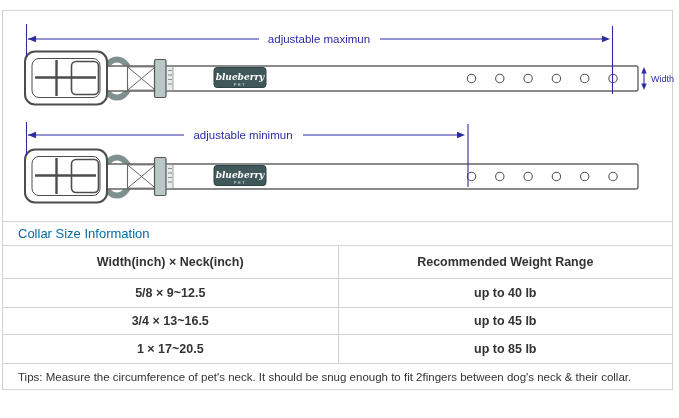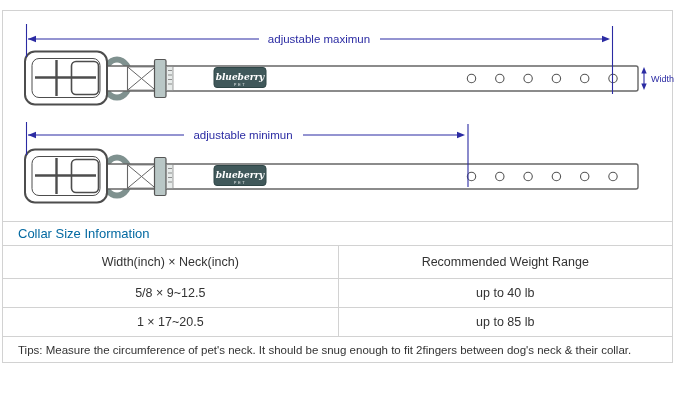--- a/index.html
+++ b/index.html
@@ -46,21 +46,21 @@
 
   
   .tbl{
     box-sizing:border-box;border:1px solid var(--table-border);
     background:#fff;color:#333;font-size:12.5px;
   }
   .tbl-title{
     box-sizing:border-box;height:24px;line-height:23px;padding-left:15px;
     font-size:13px;color:#0369a1;border-bottom:1px solid var(--table-border);
   }
-  .trow{display:flex;box-sizing:border-box;border-bottom:1px solid var(--table-border);}
+  .trow{display:flex;box-sizing:border-box;border-bottom:1px solid var(--table-border);font-weight:bold;}
   .trow:last-of-type{border-bottom:none;}
   .tcell{
     flex:0 0 50%;box-sizing:border-box;display:flex;align-items:center;justify-content:center;
     text-align:center;
   }
   .tcell.right{border-left:1px solid var(--table-border);}
   .thead-row{height:33px;}
   .tr1{height:30px;}
   .tr2{height:29px;}
   .tr3{height:27px;}
@@ -170,20 +170,24 @@
 
     <div class="trow thead-row">
       <div class="tcell">Width(inch)  ×  Neck(inch)</div>
       <div class="tcell right">Recommended Weight Range</div>
     </div>
 
     <div class="trow tr2">
       <div class="tcell">5/8 × 9~12.5</div>
       <div class="tcell right">up to 40 lb</div>
     </div>
+    <div class="trow tr3">
+      <div class="tcell">3/4 × 13~16.5</div>
+      <div class="tcell right">up to 45 lb</div>
+    </div>
     <div class="trow tr4">
       <div class="tcell">1 × 17~20.5</div>
       <div class="tcell right">up to 85 lb</div>
     </div>
 
     <div class="tips-row">Tips: Measure the circumference of pet's neck. It should be snug enough to fit 2fingers between dog's neck &amp; their collar.</div>
   </div>
 
 </div>
 

